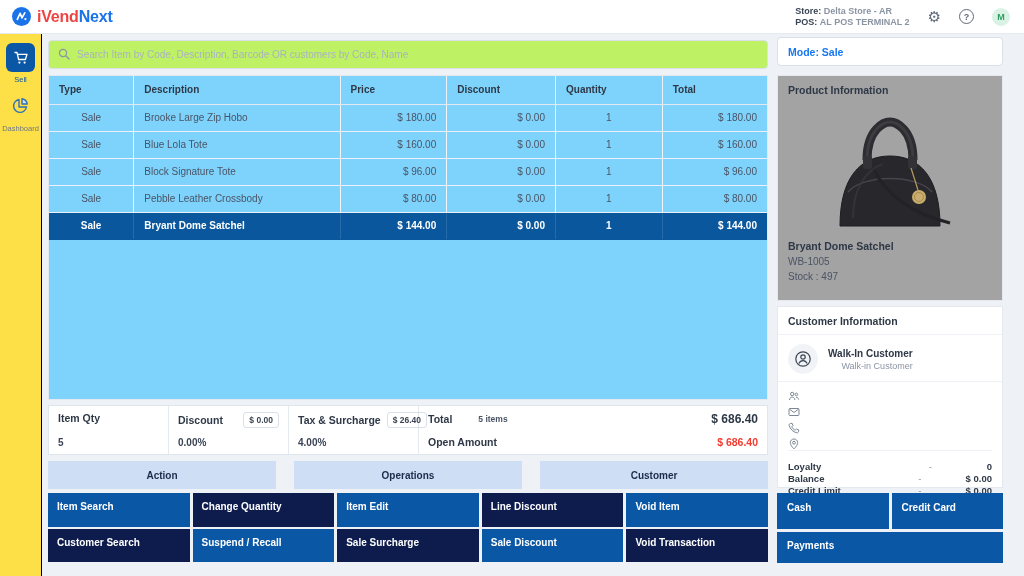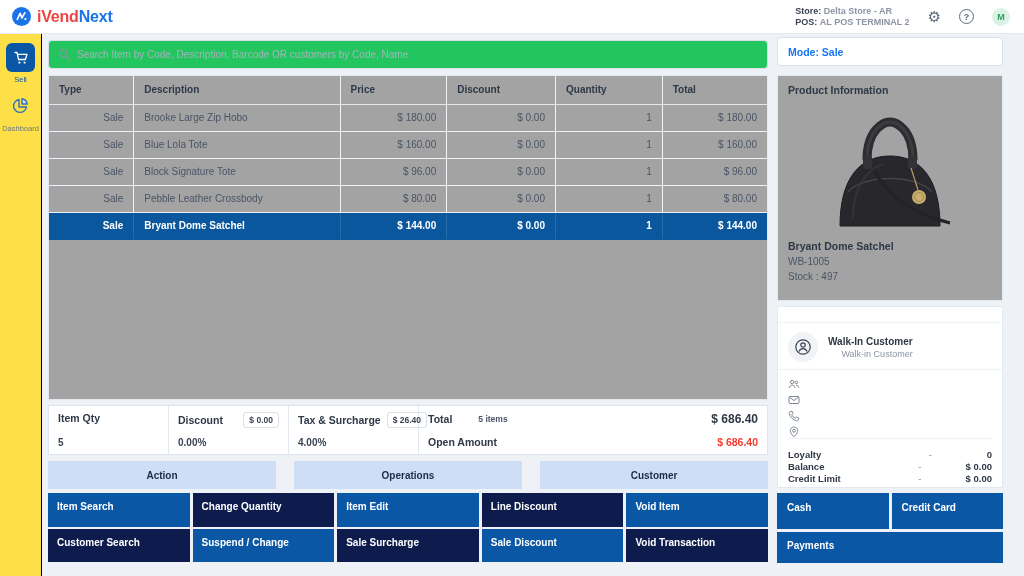--- a/index.html
+++ b/index.html
@@ -23,36 +23,36 @@
   .avatar { width:18px; height:18px; border-radius:50%; background:#d9f2e4; color:#2e9e63; font-size:9px; font-weight:bold; display:flex; align-items:center; justify-content:center; }
 
   
   .sidebar { position:absolute; top:34px; left:0; width:42px; bottom:0; background:#fde047; border-right:1px solid #000000; display:flex; flex-direction:column; align-items:center; padding-top:9px; }
   .side-item { display:flex; flex-direction:column; align-items:center; margin-bottom:12px; cursor:pointer; }
   .side-btn-active { width:29px; height:29px; border-radius:6px; background:#0a58a5; display:flex; align-items:center; justify-content:center; }
   .side-label-active { font-size:7.5px; color:#0a58a5; margin-top:3px; }
   .side-label { font-size:7.5px; color:#6d7787; margin-top:4px; }
 
   
-  .search-box { position:absolute; top:40px; left:48px; width:720px; height:29px; background:#22c55e; border:1px solid #d9e0ea; border-radius:4px; display:flex; align-items:center; padding:0 9px; gap:7px; }
+  .search-box { position:absolute; top:40px; left:48px; width:720px; height:29px; background:#bef264; border:1px solid #d9e0ea; border-radius:4px; display:flex; align-items:center; padding:0 9px; gap:7px; }
   .search-box input { border:none; outline:none; flex:1; font-size:10px; font-family:"Liberation Sans", sans-serif; color:#3a4453; background:transparent; }
   .search-box input::placeholder { color:#a9b2c0; }
 
-  .table-card { position:absolute; top:75px; left:48px; width:720px; height:325px; background:#a3a3a3; border:1px solid #e4e9f0; }
+  .table-card { position:absolute; top:75px; left:48px; width:720px; height:325px; background:#7dd3fc; border:1px solid #e4e9f0; }
   table.items { width:100%; border-collapse:collapse; font-size:10px; }
   table.items th { font-weight:bold; color:#2e3846; text-align:left; height:28px; padding:0 10px; border-bottom:1px solid #e4e9f0; border-right:1px solid #eef1f5; }
   table.items td { height:27px; padding:0 10px; color:#4a5465; border-bottom:1px solid #edf0f4; border-right:1px solid #f2f4f7; }
   table.items th:last-child, table.items td:last-child { border-right:none; }
   .col-type { width:85px; }
   .col-desc { width:207px; }
   .col-price { width:107px; }
   .col-disc { width:109px; }
   .col-qty { width:107px; }
   .col-total { width:105px; }
-  td.c-center, th.h-center-val { text-align:right;margin-top:21px; }
+  td.c-center, th.h-center-val { text-align:center;margin-top:21px; }
   td.c-right { text-align:right; }
   tr.selected td { background:#0a579e; color:#fff; font-weight:bold; border-bottom:1px solid #0a579e; border-right:1px solid rgba(255,255,255,0.12); }
 
   
   .summary { position:absolute; top:405px; left:48px; width:720px; height:50px; background:#fff; border:1px solid #dfe5ed; display:flex; }
   .sum-cell { border-right:1px solid #e4e9f0; padding:6px 9px; display:flex; flex-direction:column; justify-content:space-between; }
   .sum-cell:last-child { border-right:none; }
   .sum-head { display:flex; align-items:center; justify-content:space-between; gap:6px; }
   .sum-label { font-size:10.5px; font-weight:bold; color:#2e3846; white-space:nowrap; }
   .sum-chip { font-size:8.5px; font-weight:bold; color:#3a4453; border:1px solid #d9e0ea; border-radius:3px; padding:2px 5px; white-space:nowrap; }
@@ -264,21 +264,21 @@
 <div class="btn-grid" id="btn-grid">
     <div class="btn-row">
       <div class="act-btn act-blue">Item Search</div>
       <div class="act-btn act-navy">Change Quantity</div>
       <div class="act-btn act-blue">Item Edit</div>
       <div class="act-btn act-navy">Line Discount</div>
       <div class="act-btn act-blue">Void Item</div>
     </div>
     <div class="btn-row">
       <div class="act-btn act-navy">Customer Search</div>
-      <div class="act-btn act-blue">Suspend / Change</div>
+      <div class="act-btn act-blue">Suspend / Recall</div>
       <div class="act-btn act-navy">Sale Surcharge</div>
       <div class="act-btn act-blue">Sale Discount</div>
       <div class="act-btn act-navy">Void Transaction</div>
     </div>
   </div>
 
 <div class="mode-box">
   <span class="mode-text">Mode: Sale</span>
 </div>
 
@@ -306,20 +306,21 @@
 
       <path d="M38 120 C38 92 50 72 68 66" stroke="#3a3a40" stroke-width="2" fill="none" opacity="0.6"></path>
     </svg>
   </div>
   <div class="product-name">Bryant Dome Satchel</div>
   <div class="product-sku">WB-1005</div>
   <div class="product-stock">Stock : 497</div>
 </div>
 
 <div class="customer-card">
+  <div class="panel-title">Customer Information</div>
   <div class="cust-divider"></div>
   <div class="cust-row">
     <span class="cust-avatar">
       <svg width="18" height="18" viewBox="0 0 18 18">
           <circle cx="9" cy="9" r="7.2" stroke="#3a4453" stroke-width="1.2" fill="none"></circle>
           <circle cx="9" cy="7" r="2.2" stroke="#3a4453" stroke-width="1.2" fill="none"></circle>
           <path d="M4.8 13.6 C5.8 11.4 7.2 10.6 9 10.6 C10.8 10.6 12.2 11.4 13.2 13.6" stroke="#3a4453" stroke-width="1.2" fill="none"></path>
         </svg>
     </span>
     <span>

